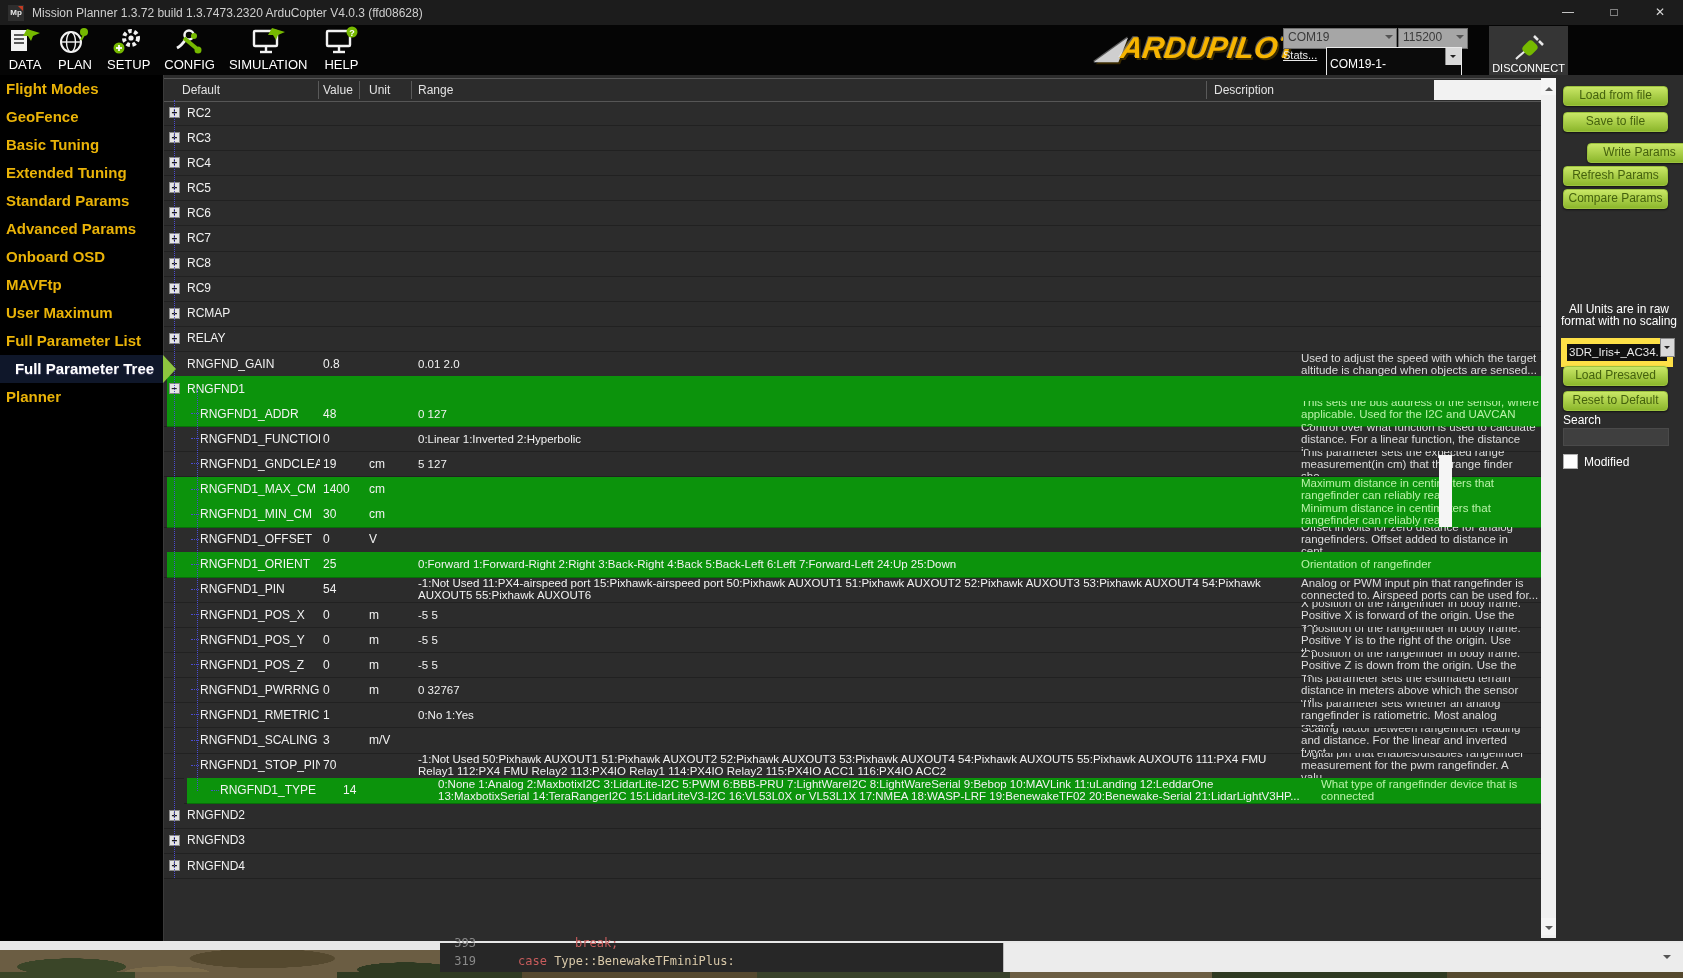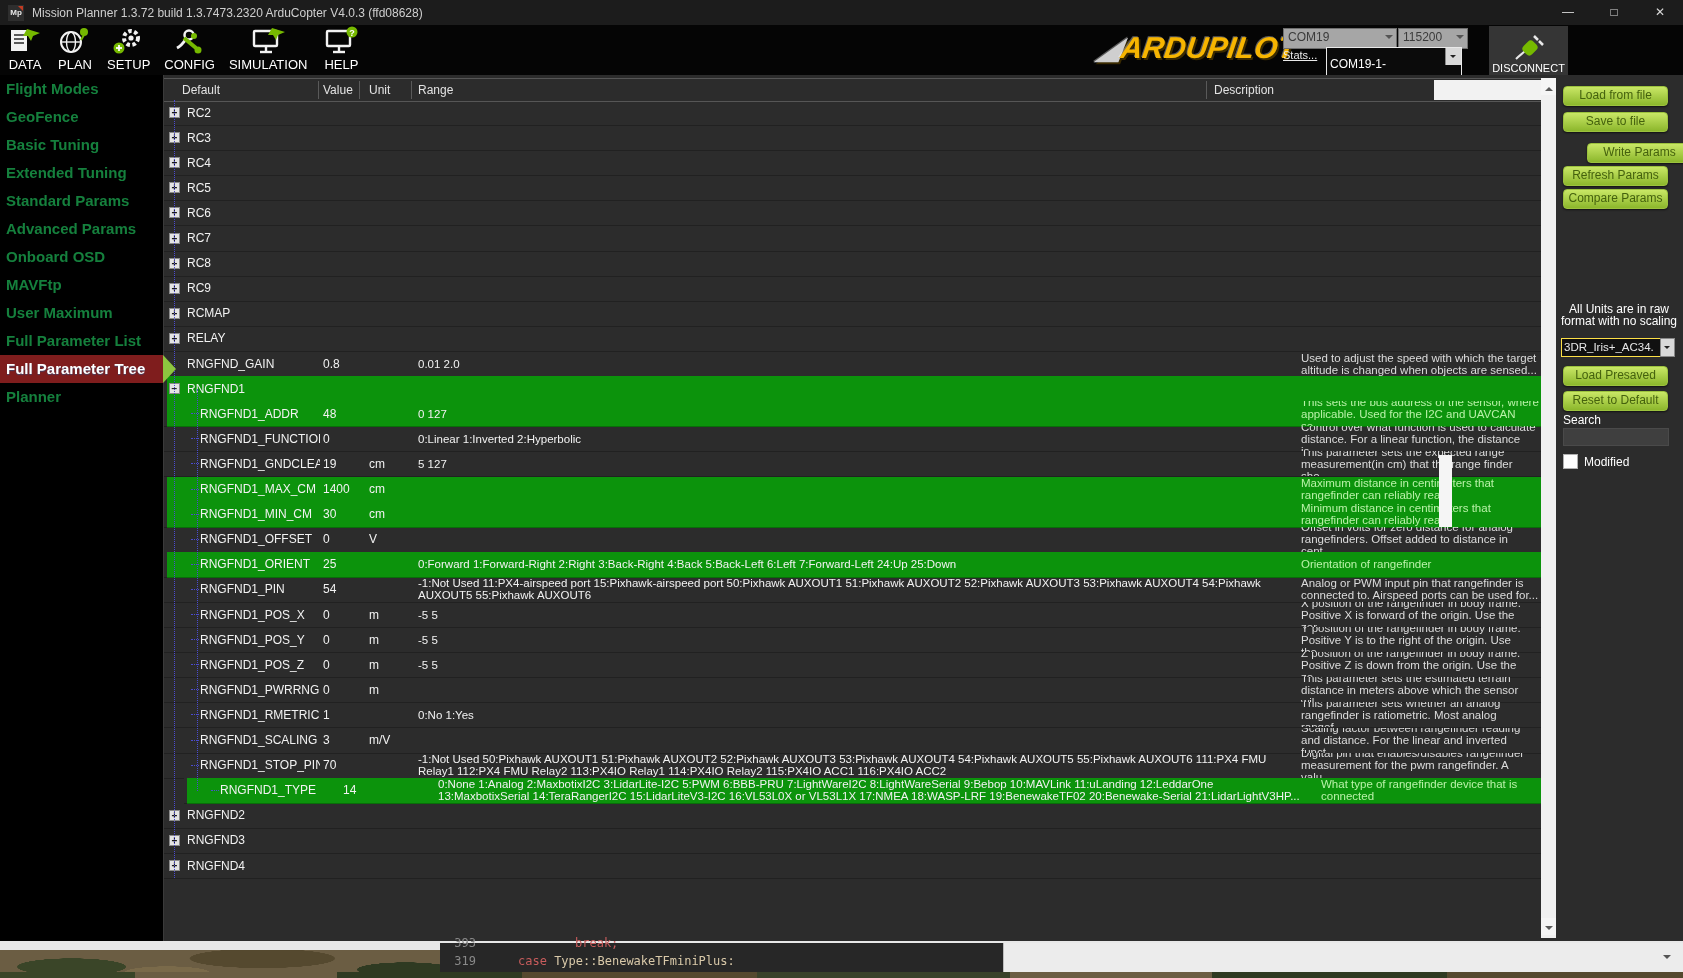--- a/index.html
+++ b/index.html
@@ -37,23 +37,23 @@
         border:1px solid #e9e9e9;color:#fff;font-size:12px;line-height:17px;padding:8px 3px;}
   #combo-device .btn{position:absolute;right:0;top:0;width:15px;height:17px;background:#d9d9d9;
         border-left:1px solid #888;}
   #combo-device .btn::after{content:"";position:absolute;left:4px;top:7px;width:0;height:0;
         border:3.5px solid transparent;border-top-color:#222;}
   #disconnect{position:absolute;left:1489px;top:26px;width:79px;height:48px;background:#353535;
         display:flex;flex-direction:column;align-items:center;justify-content:flex-end;padding-bottom:3px;}
   #disconnect .lbl{color:#fff;font-size:11px;}
   
   #sidebar{position:absolute;left:0;top:75px;width:163px;height:866px;background:#000;z-index:6;}
-  .sb-item{height:28px;line-height:28px;color:#15803d;font-weight:bold;font-size:15px;padding-left:6px;
+  .sb-item{height:28px;line-height:28px;color:#eab308;font-weight:bold;font-size:15px;padding-left:6px;
         position:relative;cursor:pointer;white-space:nowrap;}
-  .sb-item.sel{background:#7f1d1d;color:#fff;text-shadow:0 1px 1px #446;}
+  .sb-item.sel{background:#0f172a;color:#fff;text-shadow:0 1px 1px #446;text-align:center;}
   .sb-item.sel::after{content:"";position:absolute;right:-13px;top:0;width:0;height:0;
         border-left:13px solid #8dc63f;border-top:14px solid transparent;border-bottom:14px solid transparent;}
   
   #tablewrap{position:absolute;left:163px;top:75px;width:1393px;height:866px;background:#2c2c2c;
         border-left:1px solid #3a3a3a;}
   #thead{position:absolute;left:0;top:3px;width:1377px;height:22px;background:#2c2c2c;
         border-bottom:1px solid #565656;border-top:1px solid #565656;}
   .hlbl{position:absolute;top:4px;color:#e2e2e2;font-size:12px;}
   .hsep{position:absolute;top:2px;width:1px;height:18px;background:#5a5a5a;}
   #corner-band{position:absolute;left:1270px;top:5px;width:107px;height:20px;background:#f2f2f2;}
@@ -84,21 +84,21 @@
   #sb-up{top:0;}#sb-up::after{top:5px;border-bottom-color:#5a5a5a;}
   #sb-down{bottom:3px;}#sb-down::after{top:8px;border-top-color:#5a5a5a;}
   
   #rightpanel{position:absolute;left:1556px;top:75px;width:127px;height:866px;background:#2c2c2c;}
   .gbtn{position:absolute;left:7px;width:103px;height:18px;border:1px solid #9cc23e;border-radius:4px;
         background:linear-gradient(#c9e766,#8cb72c);color:#44610d;font-size:12px;text-align:center;
         line-height:17px;box-shadow:0 1px 2px rgba(0,0,0,.6);cursor:pointer;}
   #units-note{position:absolute;left:2px;top:228px;width:122px;color:#fff;font-size:12px;
         text-align:center;line-height:12px;}
   #preset-combo{position:absolute;left:5px;top:263px;width:96px;height:17px;background:#111;
-        border:1px solid #fde047;color:#e8e8e8;font-size:11.5px;line-height:16px;padding:0 2px;
+        border:6px solid #fde047;color:#e8e8e8;font-size:11.5px;line-height:16px;padding:0 2px;
         white-space:nowrap;overflow:hidden;}
   #preset-btn{position:absolute;left:104px;top:263px;width:15px;height:19px;background:#d9d9d9;
         border:1px solid #888;box-sizing:border-box;}
   #preset-btn::after{content:"";position:absolute;left:3px;top:7px;width:0;height:0;
         border:3.5px solid transparent;border-top-color:#222;}
   #search-label{position:absolute;left:7px;top:338px;color:#fff;font-size:12px;}
   #search-input{position:absolute;left:7px;top:353px;width:100px;height:14px;background:#3f3f3f;
         border:1px solid #4a4a4a;color:#fff;font-size:11px;}
   #modified-row{position:absolute;left:7px;top:379px;display:flex;align-items:center;cursor:pointer;}
   #modified-cb{width:13px;height:13px;background:#fff;border:1px solid #b0b0b0;margin-right:6px;}
@@ -487,20 +487,23 @@
         <span class="tick"></span>
       </div>
       <div class="prow" style="top: 577.3px;">
         <span class="cell lbl1">RNGFND1_PWRRNG</span>
         <div class="cell val">
           <div>0</div>
         </div>
         <div class="cell unit">
           <div>m</div>
         </div>
+        <div class="cell range">
+          <div>0 32767</div>
+        </div>
         <div class="cell desc">
           <div>This parameter sets the estimated terrain</div>
           <div>distance in meters above which the sensor wil...</div>
         </div>
         <span class="tick"></span>
       </div>
       <div class="prow" style="top: 602.4px;">
         <span class="cell lbl1">RNGFND1_RMETRIC</span>
         <div class="cell val">
           <div>1</div>

